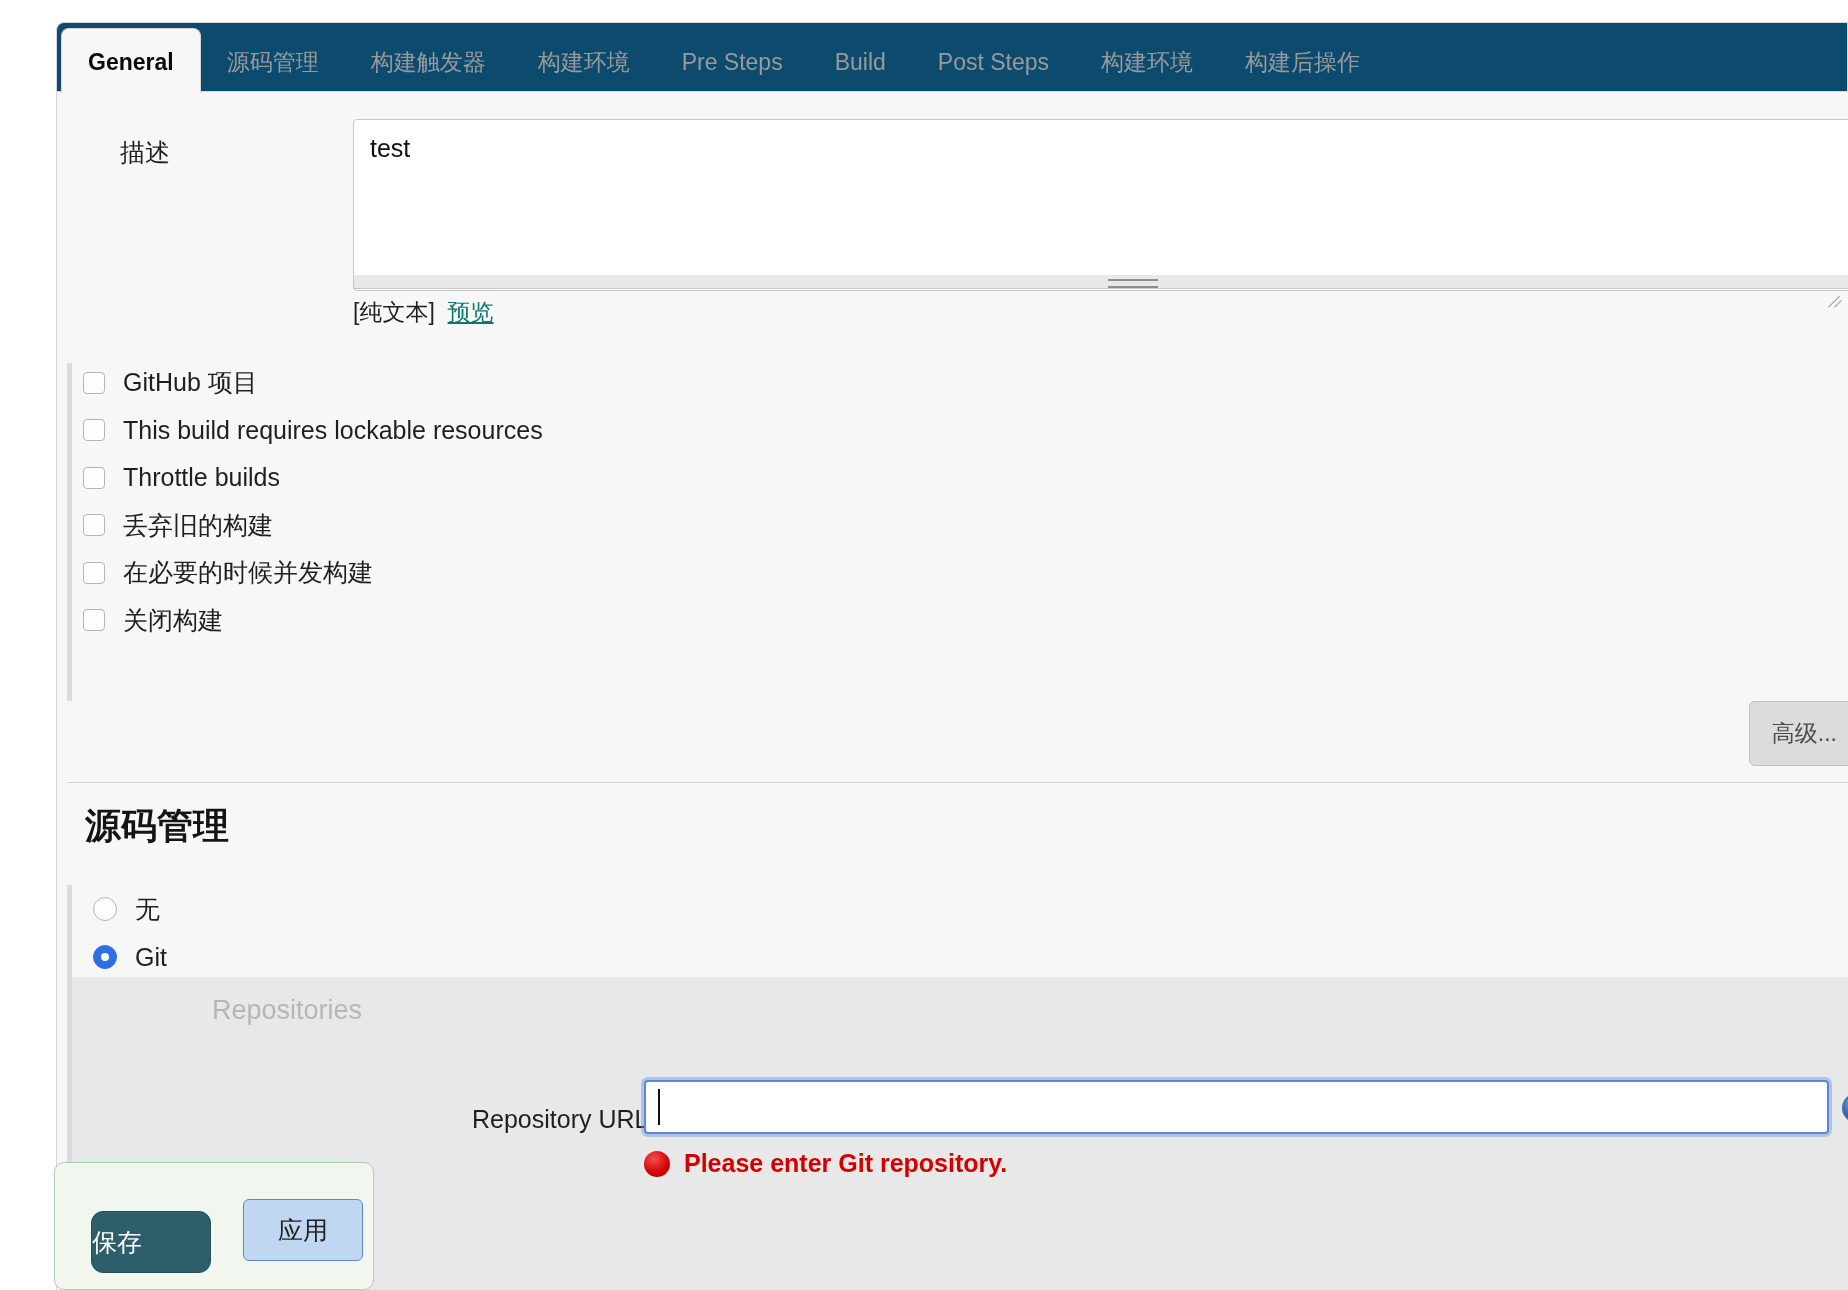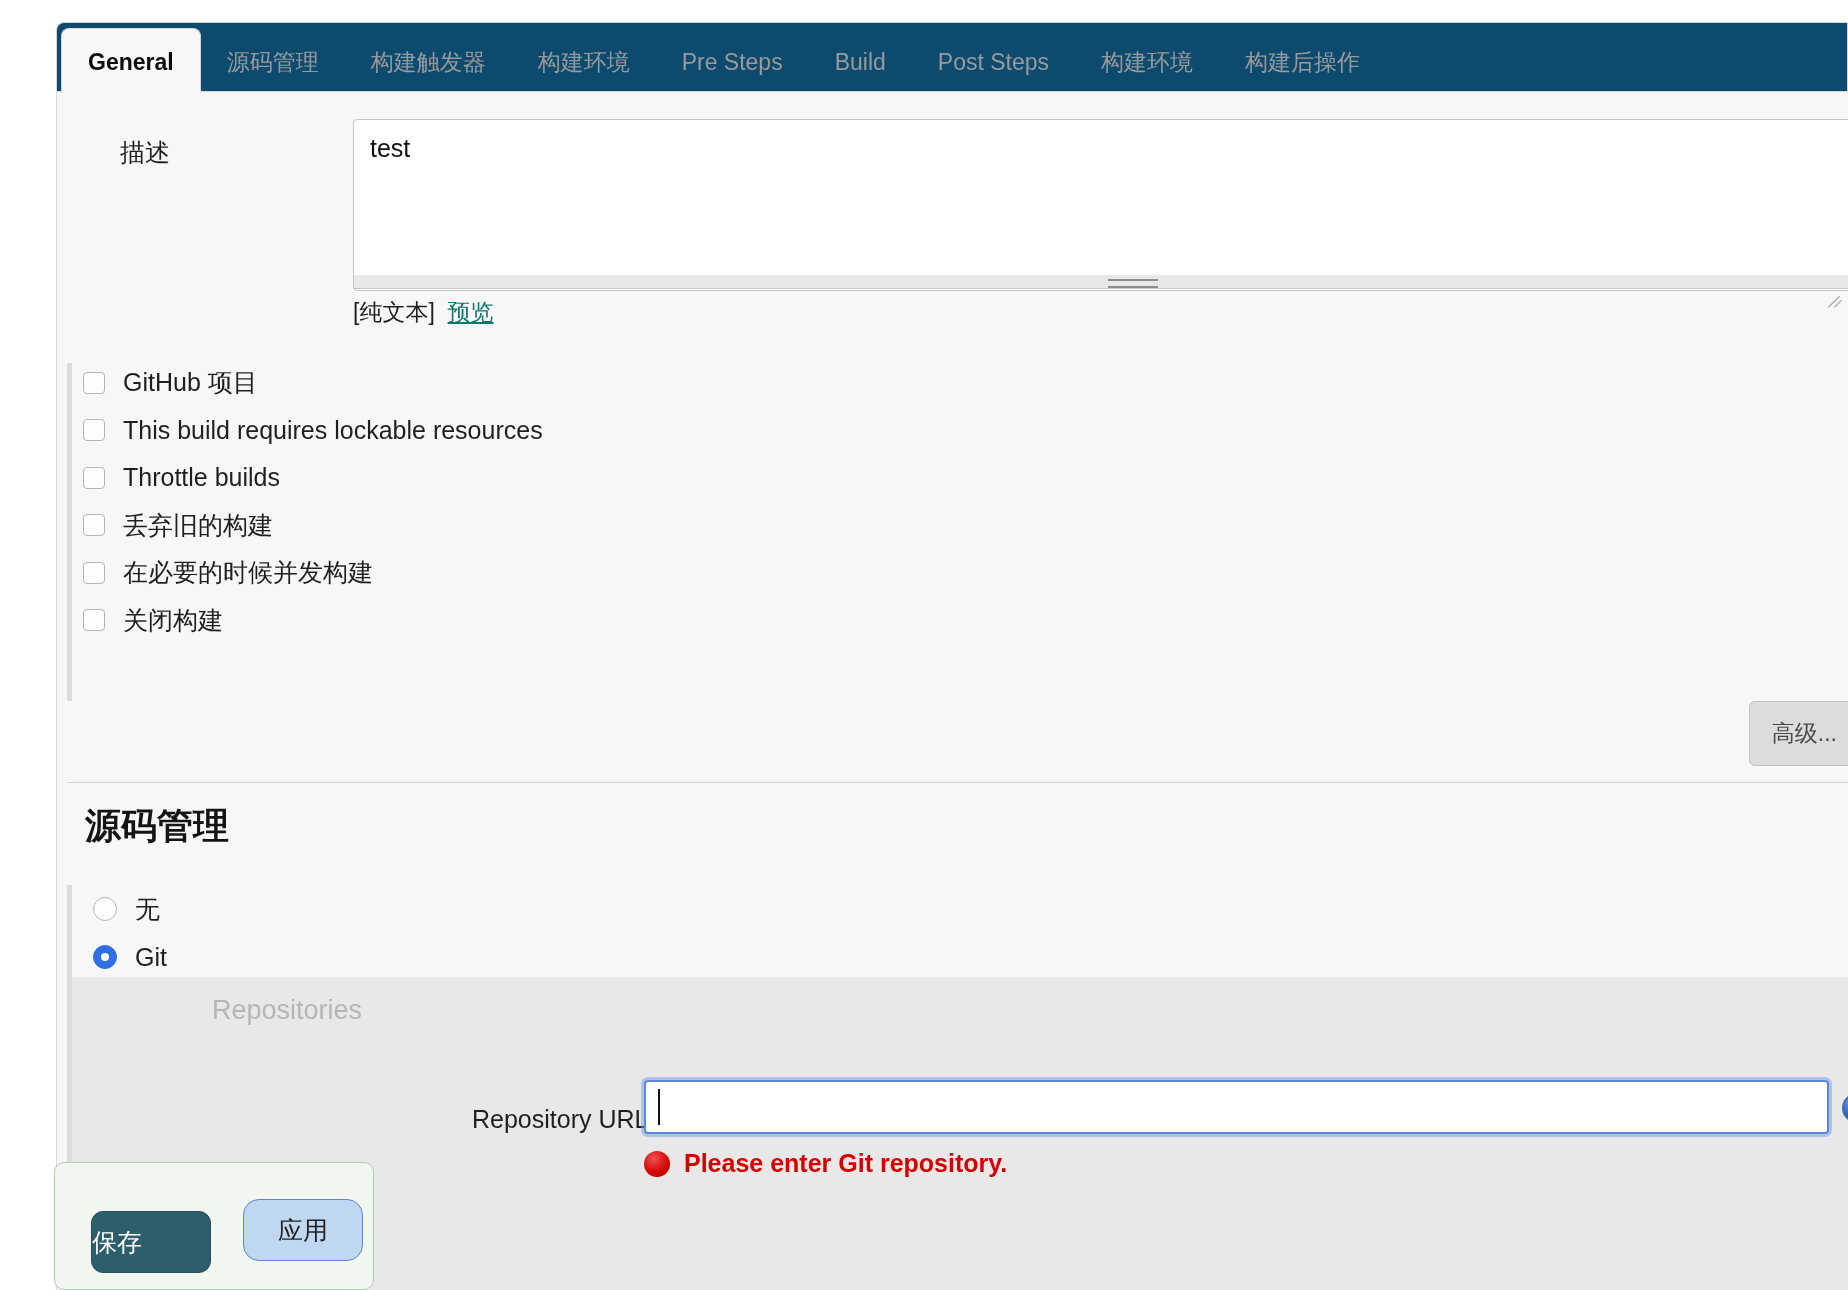--- a/index.html
+++ b/index.html
@@ -349,21 +349,21 @@
     line-height: 60px;
     cursor: pointer;
     margin-top: 12px;
   }
   .btn-apply {
     position: absolute;
     left: 188px; top: 36px;
     width: 120px; height: 62px;
     background: #bfd7f0;
     border: 1px solid #5b87d6;
-    border-radius: 16px;
+    border-radius: 6px;
     color: #1f1f1f;
     font-size: 25px;
     text-align: center;
     line-height: 60px;
     cursor: pointer;
   }
 </style>
 </head>
 <body>
 

